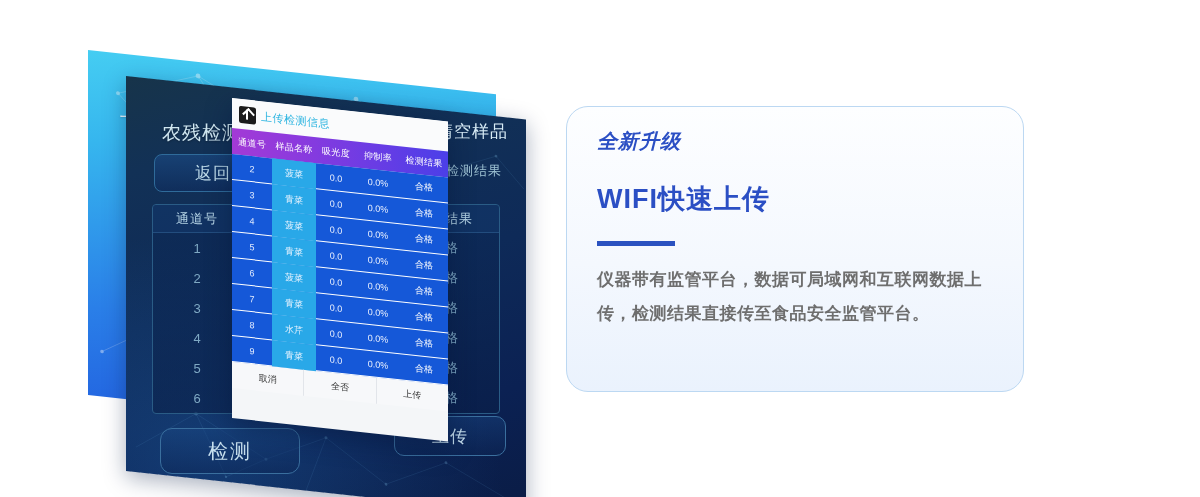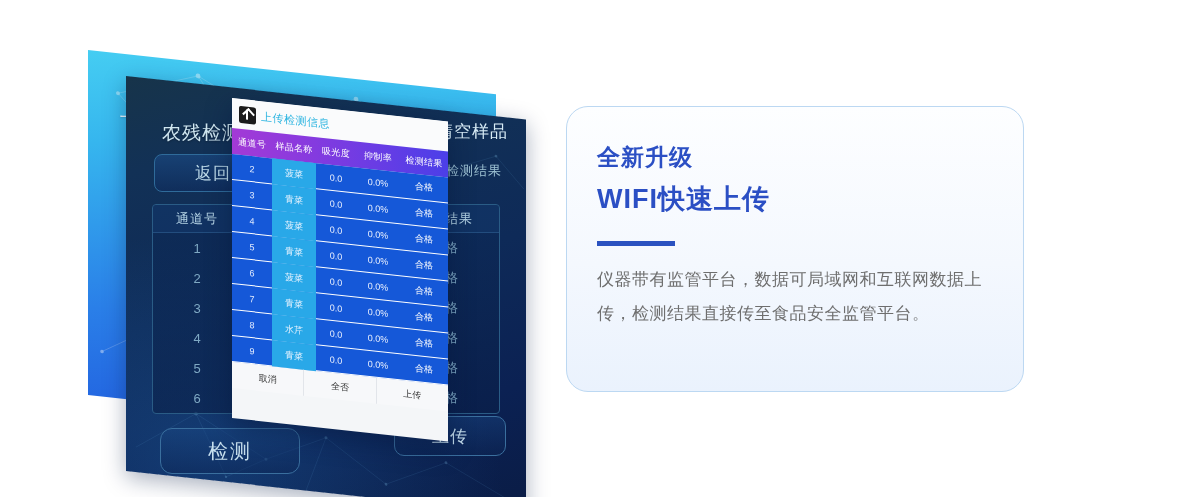--- a/index.html
+++ b/index.html
@@ -183,36 +183,36 @@
 
   
   .card {
     position: absolute; left: 566px; top: 106px;
     width: 458px; height: 286px;
     background: linear-gradient(180deg, #fdfeff 0%, #f4f8fe 55%, #eaf2fd 100%);
     border: 1px solid #bcd8f2;
     border-radius: 22px;
   }
   .card-h1 {
-    position: absolute; left: 30px; top: 30px;
-    font-size: 23px; font-weight: bold; color: #2b4fc4; letter-spacing: 1px;
-    line-height: 40px; white-space: nowrap;
+    position: absolute; left: 30px; top: 14px;
+    font-size: 20px; font-weight: bold; color: #2b4fc4; letter-spacing: 1px;
+    line-height: 40px; white-space: nowrap; font-style: italic;
   }
   .card-h2 {
     position: absolute; left: 30px; top: 72px;
     font-size: 27px; font-weight: bold; color: #2b4fc4; letter-spacing: 1px;
     line-height: 40px; white-space: nowrap;
   }
   .card-rule {
     position: absolute; left: 30px; top: 134px;
     width: 78px; height: 5px; background: #2b52c0;
   }
   .card-body {
     position: absolute; left: 30px; top: 156px; width: 398px;
-    font-size: 17px; color: #6e6e6e; line-height: 34px; letter-spacing: .5px;
+    font-size: 17px; color: #6e6e6e; line-height: 34px; letter-spacing: .5px; font-weight: bold;
   }
 </style>
 </head>
 <body>
 
 <div id="stage">
 
   <div id="left-visual">
 
     <div class="back-panel">

